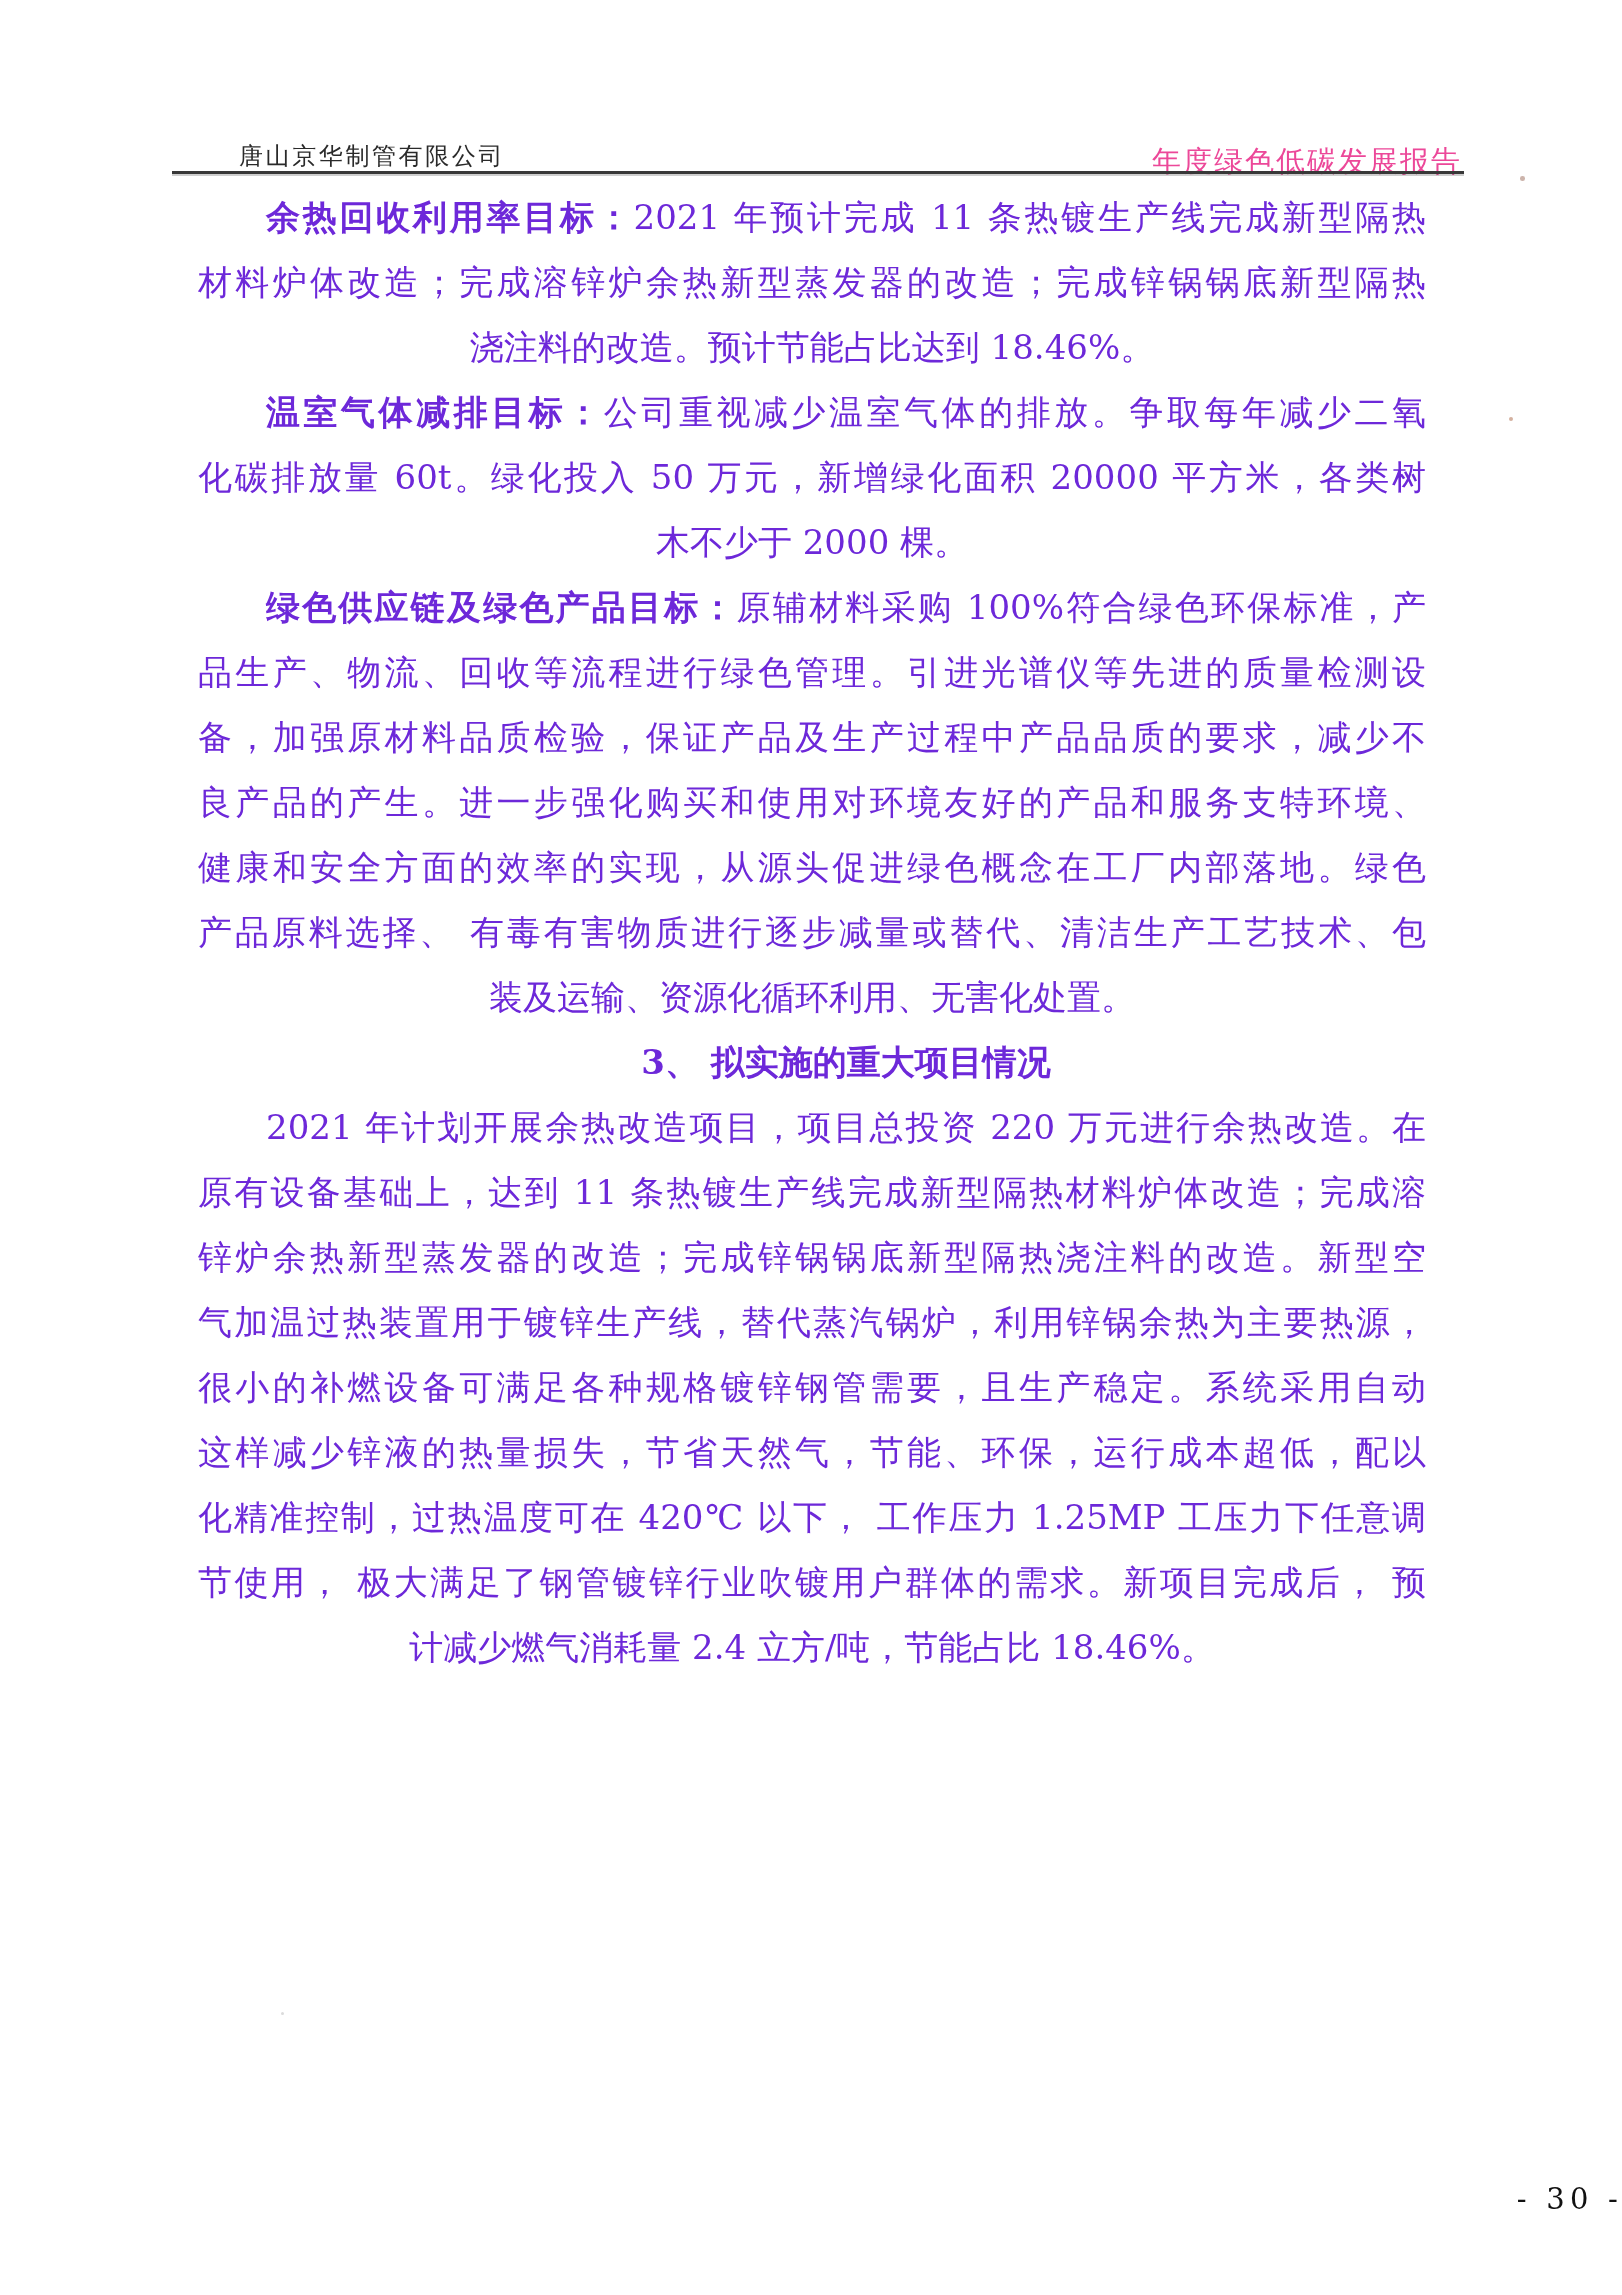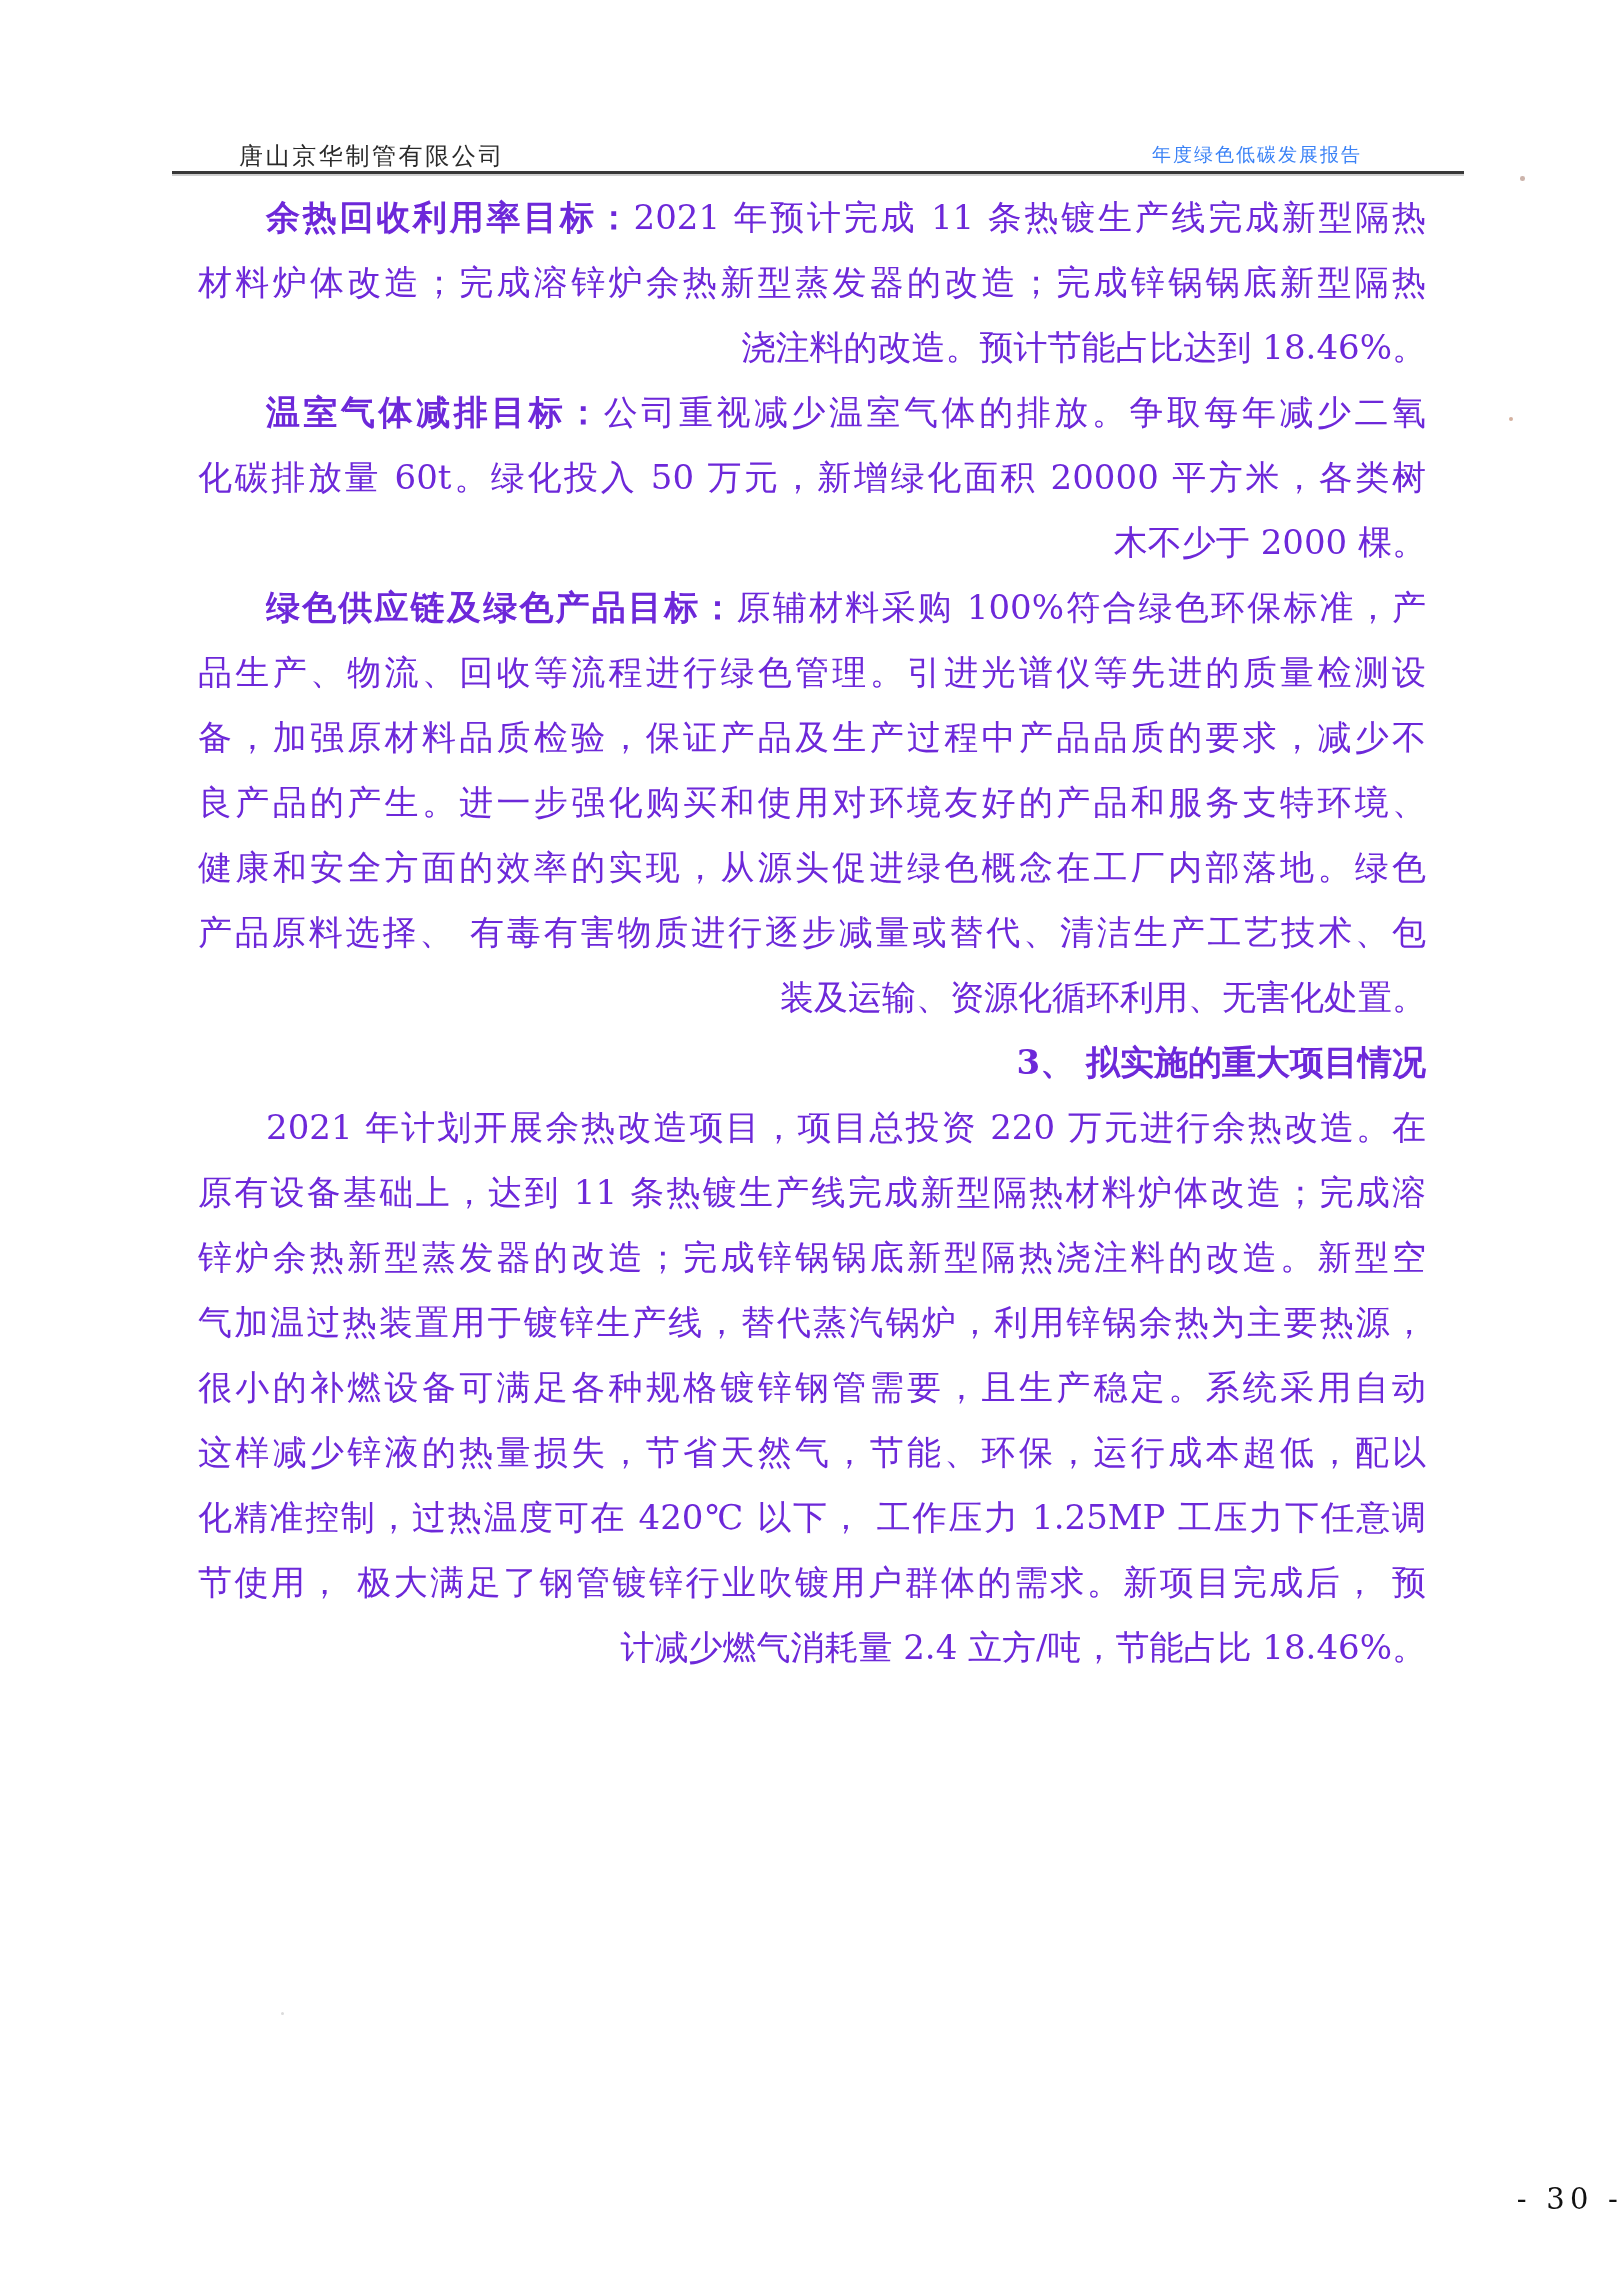--- a/index.html
+++ b/index.html
@@ -13,38 +13,38 @@
   .page{position:absolute;inset:0;overflow:hidden;margin-top:14px;}
 
   
   .hdr-left{
     position:absolute;left:239px;top:126px;
     font-size:24px;letter-spacing:2.6px;color:#2a2a2a;
     white-space:nowrap;
   }
   .hdr-right{
     position:absolute;left:1152px;top:128px;
-    font-size:19px;letter-spacing:2px;color:#3b82f6;
+    font-size:29px;letter-spacing:2px;color:#ec4899;
     white-space:nowrap;
   }
   .hdr-rule{
     position:absolute;left:172px;top:157px;
     width:1292px;height:3.3px;background:#383838;
     box-shadow:0 2px 0 rgba(60,60,60,.25);
   }
 
   
   .doc{
     position:absolute;left:198px;top:171px;width:1228px;
     font-size:34px;color:#6d28d9;
   }
   .ln{
     height:65px;line-height:65px;
     white-space:nowrap;
-    text-align:right;
+    text-align:center;
   }
   .j{
     text-align:justify;
     text-align-last:justify;
     text-justify:inter-character;
     white-space:normal;
     overflow:hidden;
   }
   .ind{text-indent:68px;}
   .ln b{font-weight:bold;}

